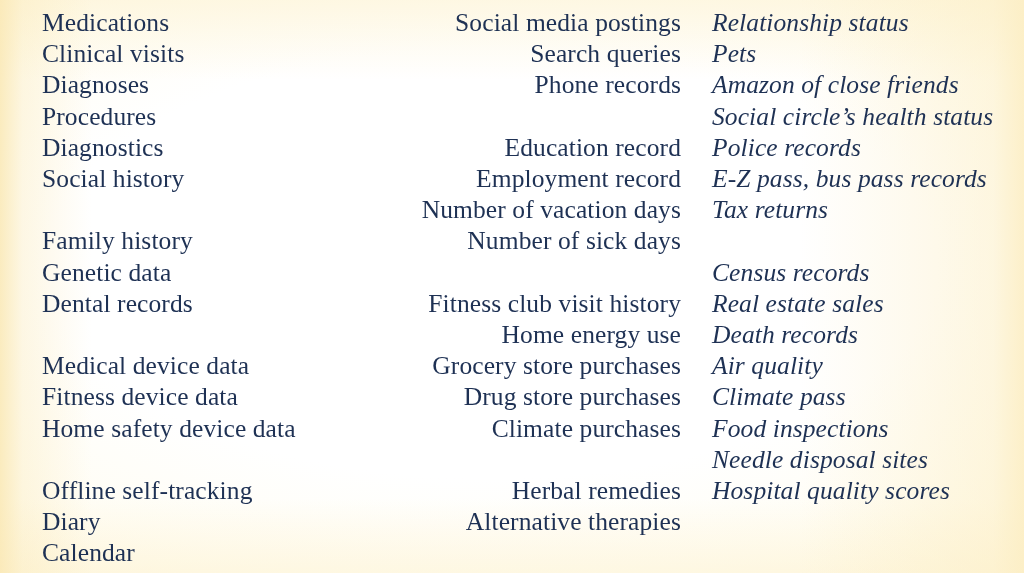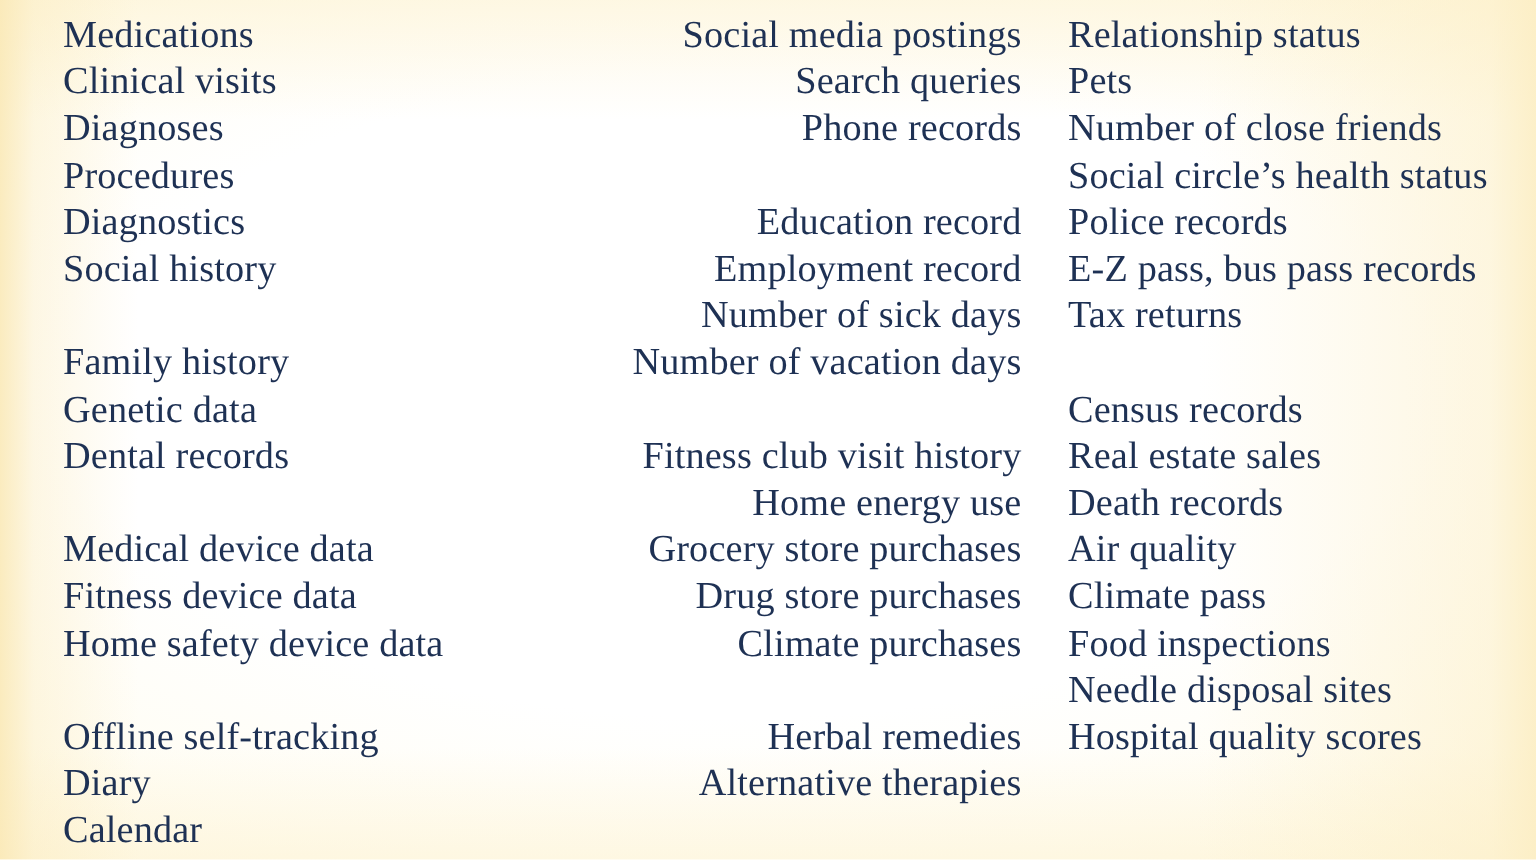--- a/index.html
+++ b/index.html
@@ -54,21 +54,21 @@
     height: 100%;
     box-sizing: border-box;
     border-radius: 26px;
   }
 
   .column {
     flex: 0 0 auto;
   }
   .col-1 { width: 349px; padding-left: 42px; box-sizing: border-box; }
   .col-2 { width: 332px; padding-left: 49px; box-sizing: border-box; text-align: right; }
-  .col-3 { width: 343px; padding-left: 31px; box-sizing: border-box; }
+  .col-3 { width: 343px; padding-left: 31px; box-sizing: border-box; font-style: italic; }
 
   .line {
     font-size: 25.5px;
     line-height: 31.2px;
     color: #1e3154;
     white-space: nowrap;
     letter-spacing: 0.1px;
   }
   .line.spacer {
     height: 31.2px;
@@ -100,36 +100,36 @@
         <div class="line">Diary</div>
         <div class="line">Calendar</div>
       </div>
     <div class="column col-2">
         <div class="line">Social media postings</div>
         <div class="line">Search queries</div>
         <div class="line">Phone records</div>
         <div class="line spacer"></div>
         <div class="line">Education record</div>
         <div class="line">Employment record</div>
+        <div class="line">Number of vacation days</div>
         <div class="line">Number of sick days</div>
-        <div class="line">Number of vacation days</div>
         <div class="line spacer"></div>
         <div class="line">Fitness club visit history</div>
         <div class="line">Home energy use</div>
         <div class="line">Grocery store purchases</div>
         <div class="line">Drug store purchases</div>
         <div class="line">Climate purchases</div>
         <div class="line spacer"></div>
         <div class="line">Herbal remedies</div>
         <div class="line">Alternative therapies</div>
       </div>
     <div class="column col-3">
         <div class="line">Relationship status</div>
         <div class="line">Pets</div>
-        <div class="line">Number of close friends</div>
+        <div class="line">Amazon of close friends</div>
         <div class="line">Social circle’s health status</div>
         <div class="line">Police records</div>
         <div class="line">E-Z pass, bus pass records</div>
         <div class="line">Tax returns</div>
         <div class="line spacer"></div>
         <div class="line">Census records</div>
         <div class="line">Real estate sales</div>
         <div class="line">Death records</div>
         <div class="line">Air quality</div>
         <div class="line">Climate pass</div>

